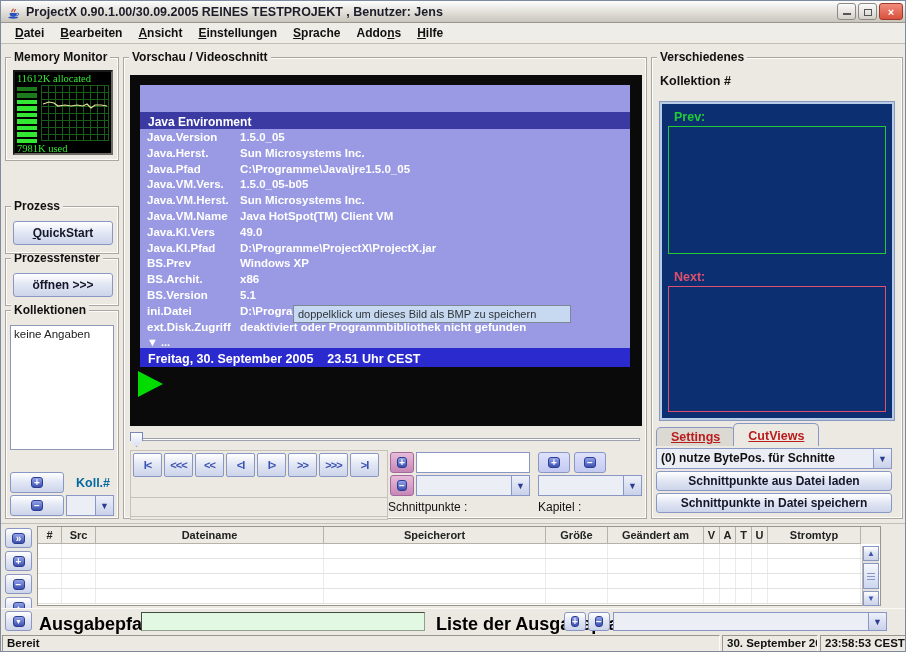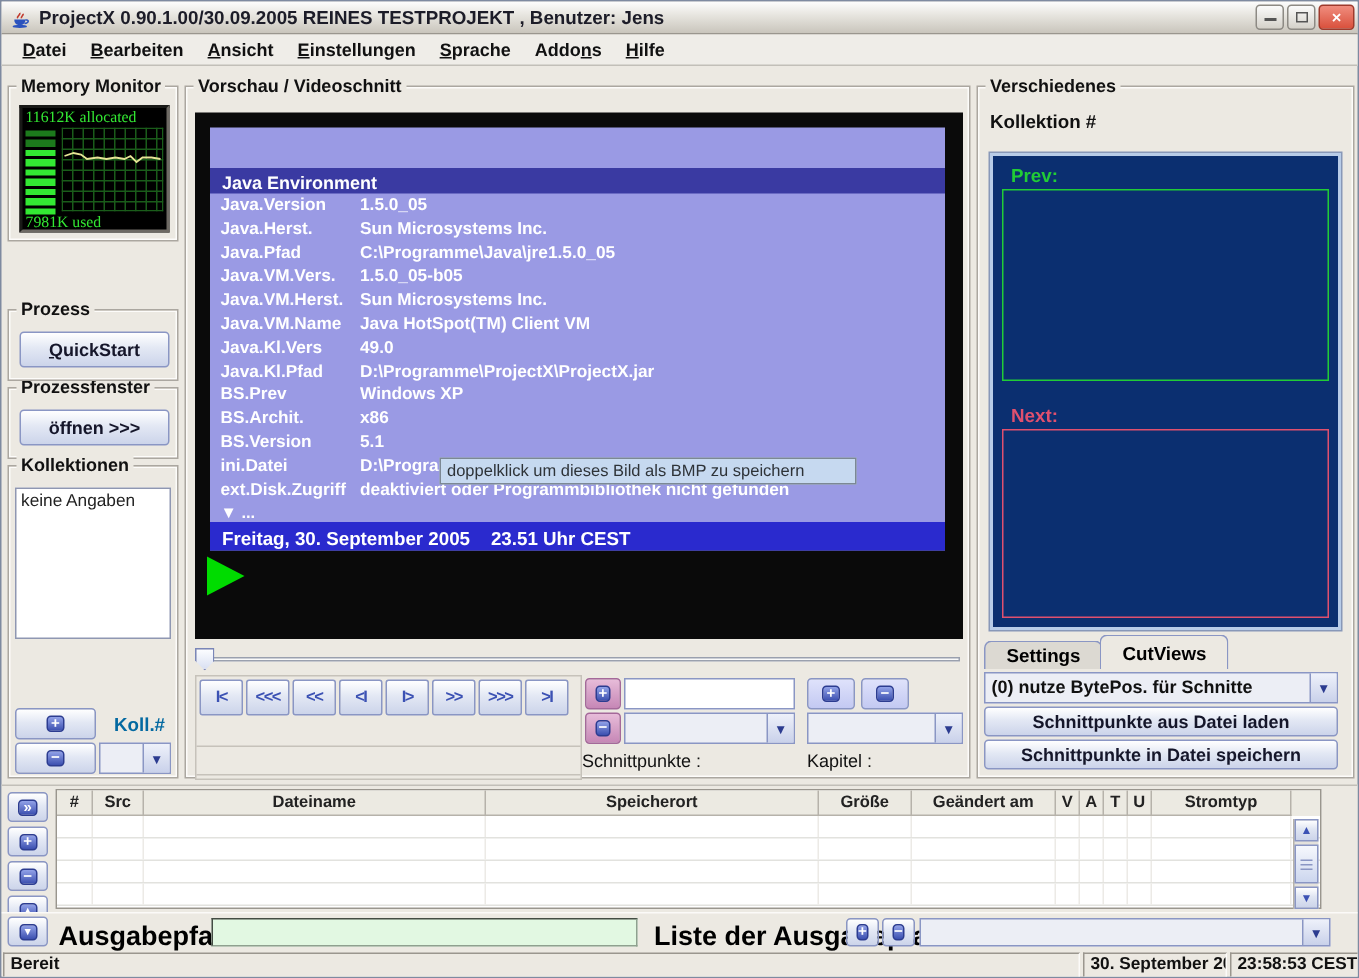--- a/index.html
+++ b/index.html
@@ -91,21 +91,21 @@
 
   .cutpanel-label{position:absolute;font-size:12px;color:#111;}
 
   
   .navy{position:absolute;left:8px;top:44px;width:234px;height:318px;background:var(--preview-navy);
     border:2px solid #b8cce8;outline:1px solid #8898b8;text-align:right;}
   .navy-label{position:absolute;left:12px;font-size:12.5px;font-weight:bold;}
   .navy-box{position:absolute;left:6px;width:218px;}
   .tabs{position:absolute;left:4px;top:364px;display:flex;align-items:flex-end;height:24px;}
   .tab{border:1px solid #8a96c4;border-bottom:none;border-radius:5px 5px 0 0;font-size:12.5px;font-weight:bold;
-    color:#000000;padding:2px 14px 3px 14px;background:#dcd9d2;height:19px;}
+    color:#b91c1c;padding:2px 14px 3px 14px;background:#dcd9d2;height:19px;text-decoration:underline;}
   .tab.active{background:#ece9e2;height:23px;padding-top:5px;z-index:2;margin-left:-2px;}
 
   .rbutton{position:absolute;left:4px;width:236px;height:20px;}
 
   
   .tablezone{position:absolute;left:0;top:522px;width:906px;height:85px;background:#ece9e2;border-top:1px solid #c2bfb8;}
   .stackbtn{position:absolute;left:4px;width:27px;height:20px;}
   .ftable{position:absolute;left:36px;top:2px;width:844px;height:80px;background:#fff;border:1px solid #9a968e;}
   .thead{display:flex;height:17px;background:#eceae2;}
   .th{border-right:1px solid #b6b2aa;border-bottom:1px solid #b6b2aa;font-size:11px;font-weight:bold;color:#222;
@@ -200,21 +200,21 @@
 
   <div class="group" style="left:4px;top:205px;width:114px;height:48px;">
     <span class="group-title">Prozess</span>
     <button class="btn" style="position:absolute;left:7px;top:14px;width:100px;height:24px;">
         <span id="qs-label"><u>Q</u>uickStart</span>
       </button>
   </div>
 
   <div class="group" style="left:4px;top:309px;width:114px;height:209px;">
     <span class="group-title">Kollektionen</span>
-    <div class="listbox" style="left:4px;top:14px;width:104px;height:101px;">
+    <div class="listbox" style="left:4px;top:14px;width:104px;height:125px;">
       <span>keine Angaben</span>
     </div>
     <button class="btn" style="position:absolute;left:4px;top:161px;width:54px;height:21px;">
         <span class="chip">+</span>
       </button>
     <span style="position:absolute;left:70px;top:165px;font-size:12.5px;font-weight:bold;color:#0369a1;">Koll.#</span>
     <button class="btn" style="position:absolute;left:4px;top:184px;width:54px;height:21px;">
         <span class="chip">−</span>
       </button>
     <div class="combo" style="left:60px;top:184px;width:48px;height:21px;">

